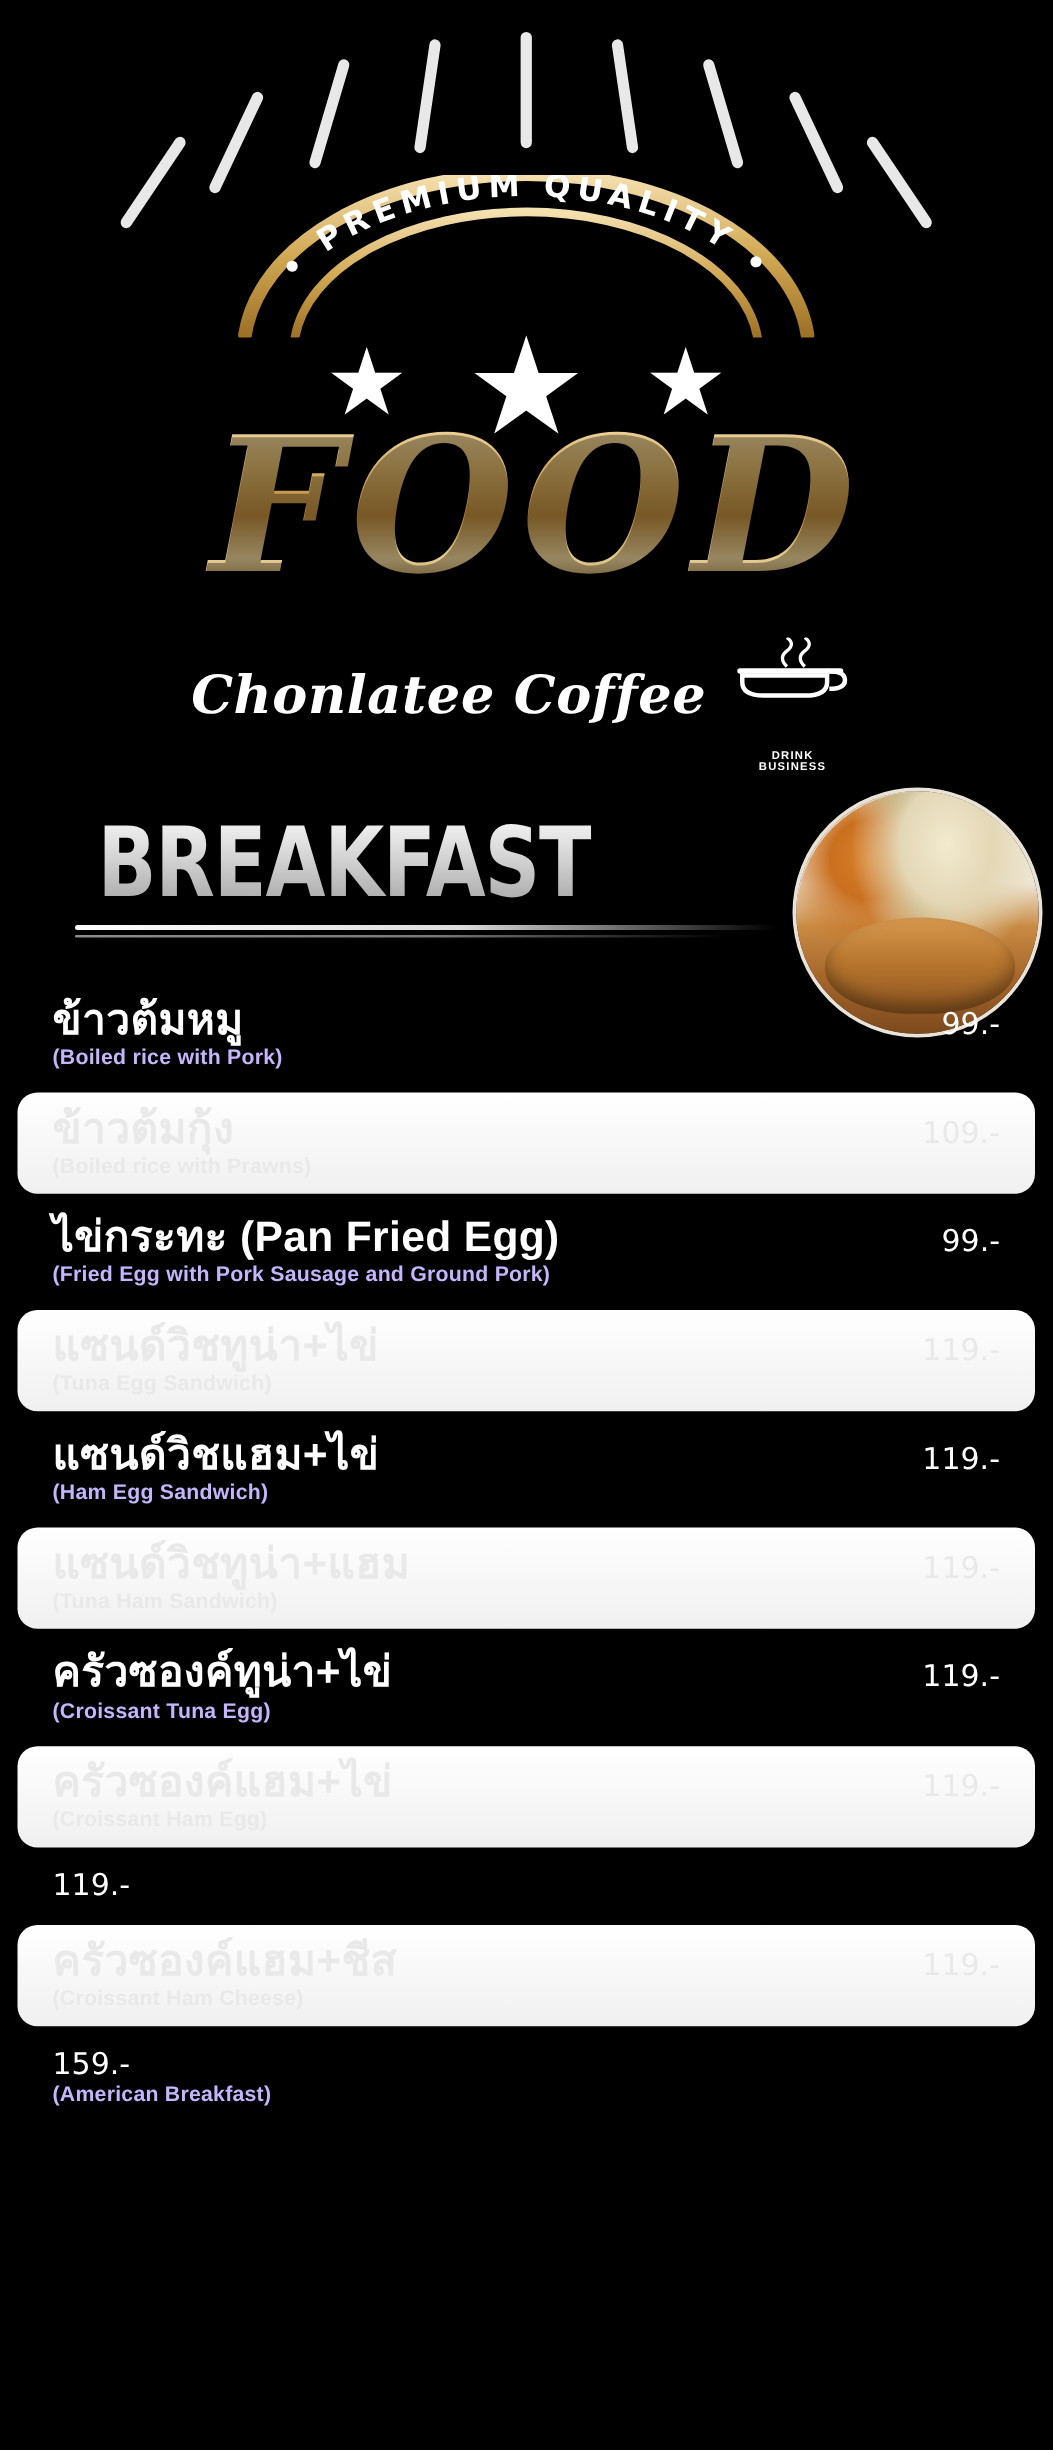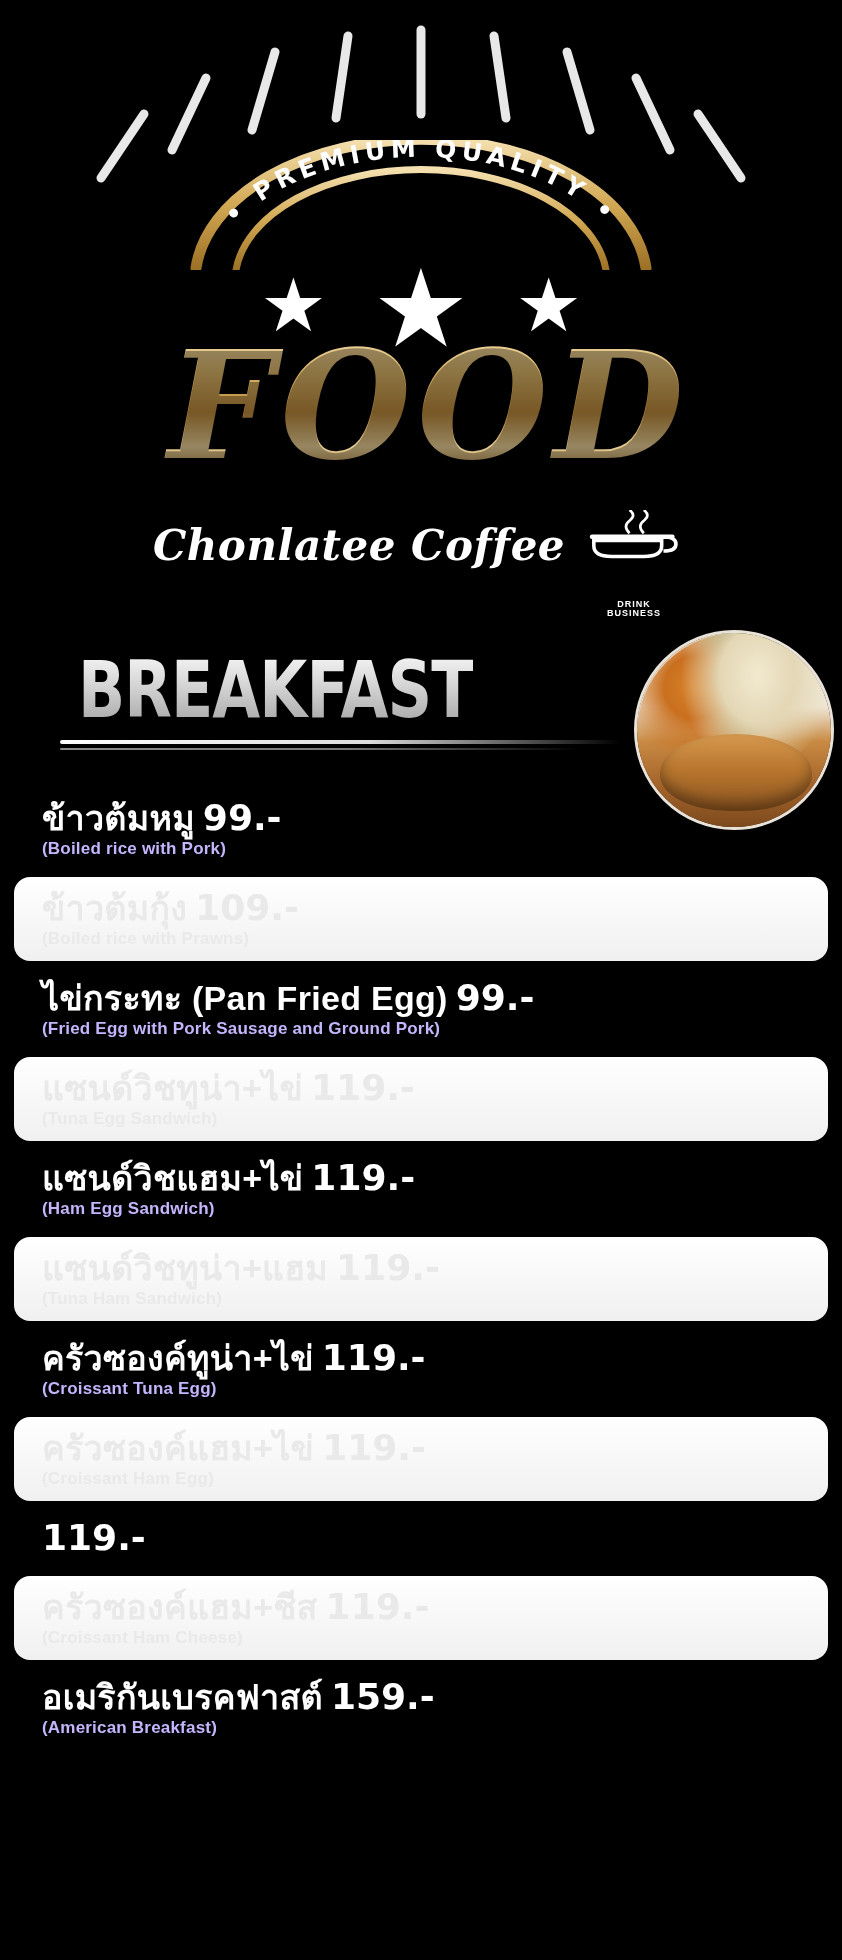--- a/index.html
+++ b/index.html
@@ -81,21 +81,21 @@
     padding-left: 16px;
   }
 
   .brand-line {
     position: absolute;
     left: 0;
     top: 510px;
     width: 842px;
     display: flex;
     justify-content: center;
-    align-items: center;
+    align-items: flex-end;
     gap: 14px;
   }
   .brand-name {
     font-family: "DejaVu Serif", serif;
     font-style: italic;
     font-weight: bold;
     font-size: 42px;
     color: #ffffff;
     letter-spacing: 0.5px;
   }
@@ -206,35 +206,36 @@
     padding: 10px 28px 12px 28px;
     border-radius: 16px;
     display: block;
   }
   .menu-row.alt {
     background: linear-gradient(180deg,#ffffff 0%, #f0f0f0 100%);
   }
   .row-main {
     display: flex;
     align-items: baseline;
-    gap: 8px;
+    justify-content: space-between;
+    gap: 25px;
   }
   .name-th {
     font-family: "Liberation Sans", sans-serif;
     font-size: 34px;
     font-weight: bold;
     letter-spacing: 0.3px;
     line-height: 1.12;
     color: #ffffff;
     white-space: nowrap;
   }
   .price {
     font-family: "DejaVu Sans", sans-serif;
-    font-size: 36px;
-    font-weight: bold;
+    font-size: 24px;
+    font-weight: normal;
     color: #ffffff;
     white-space: nowrap;
   }
   .name-en {
     font-family: "Liberation Sans", sans-serif;
     font-size: 17px;
     font-weight: bold;
     color: #c4b5fd;
     margin-top: 1px;
     letter-spacing: 0.2px;
@@ -394,19 +395,18 @@
   <div class="menu-row alt">
     <div class="row-main">
       <span class="name-th">ครัวซองค์แฮม+ชีส</span>
       <span class="price">119.-</span>
     </div>
     <div class="name-en">(Croissant Ham Cheese)</div>
   </div>
 
   <div class="menu-row">
     <div class="row-main">
-      <span class="name-th">อเมริกันเบรคฟาสต์</span>
       <span class="price">159.-</span>
     </div>
     <div class="name-en">(American Breakfast)</div>
   </div>
 
 </div>
 
 </body></html>

